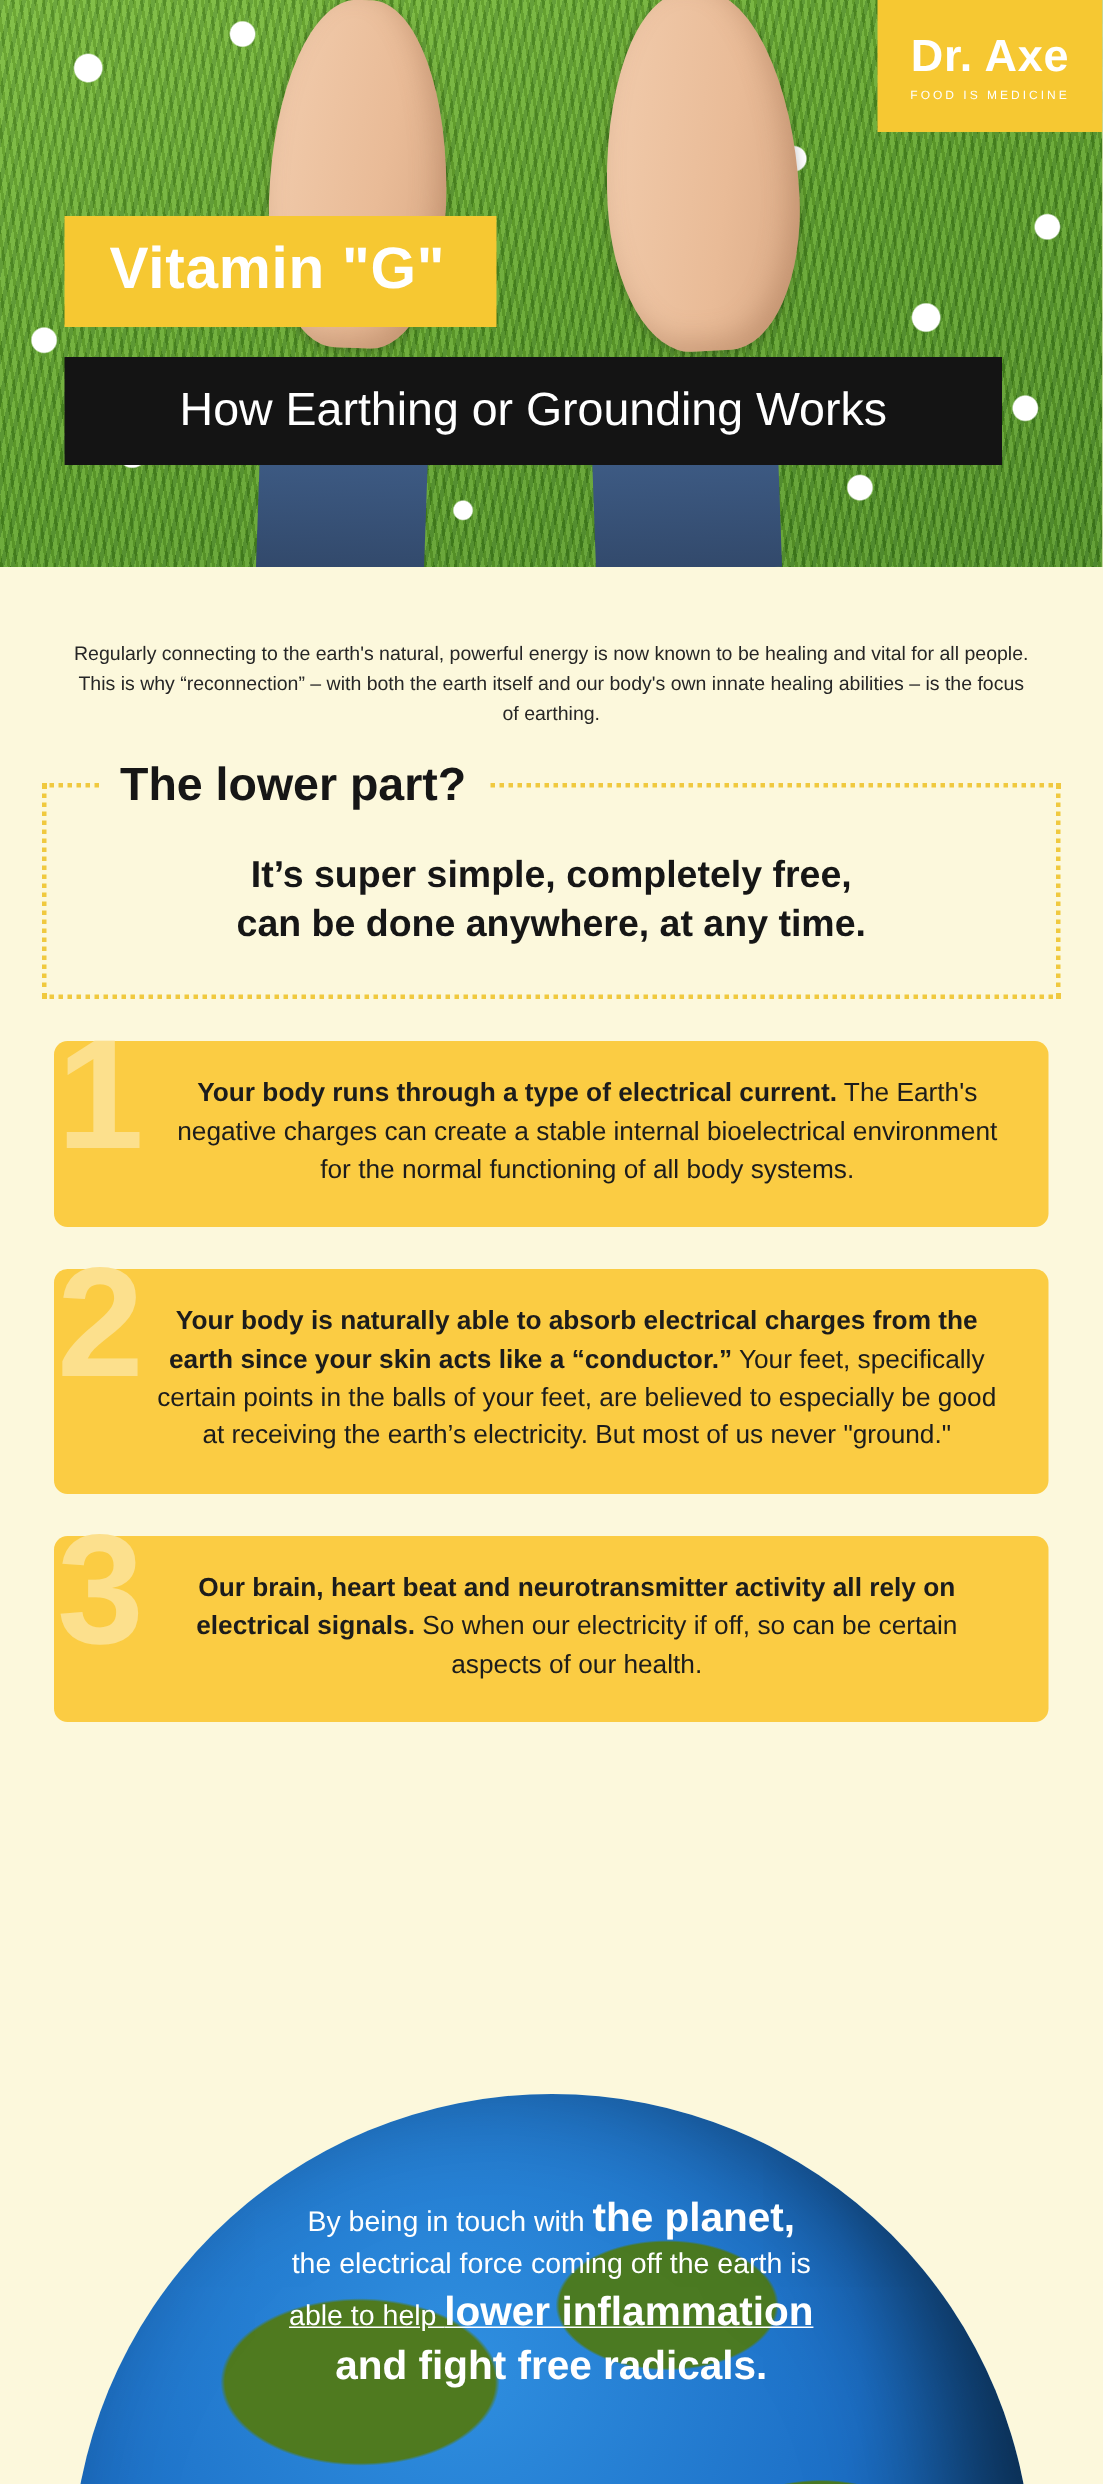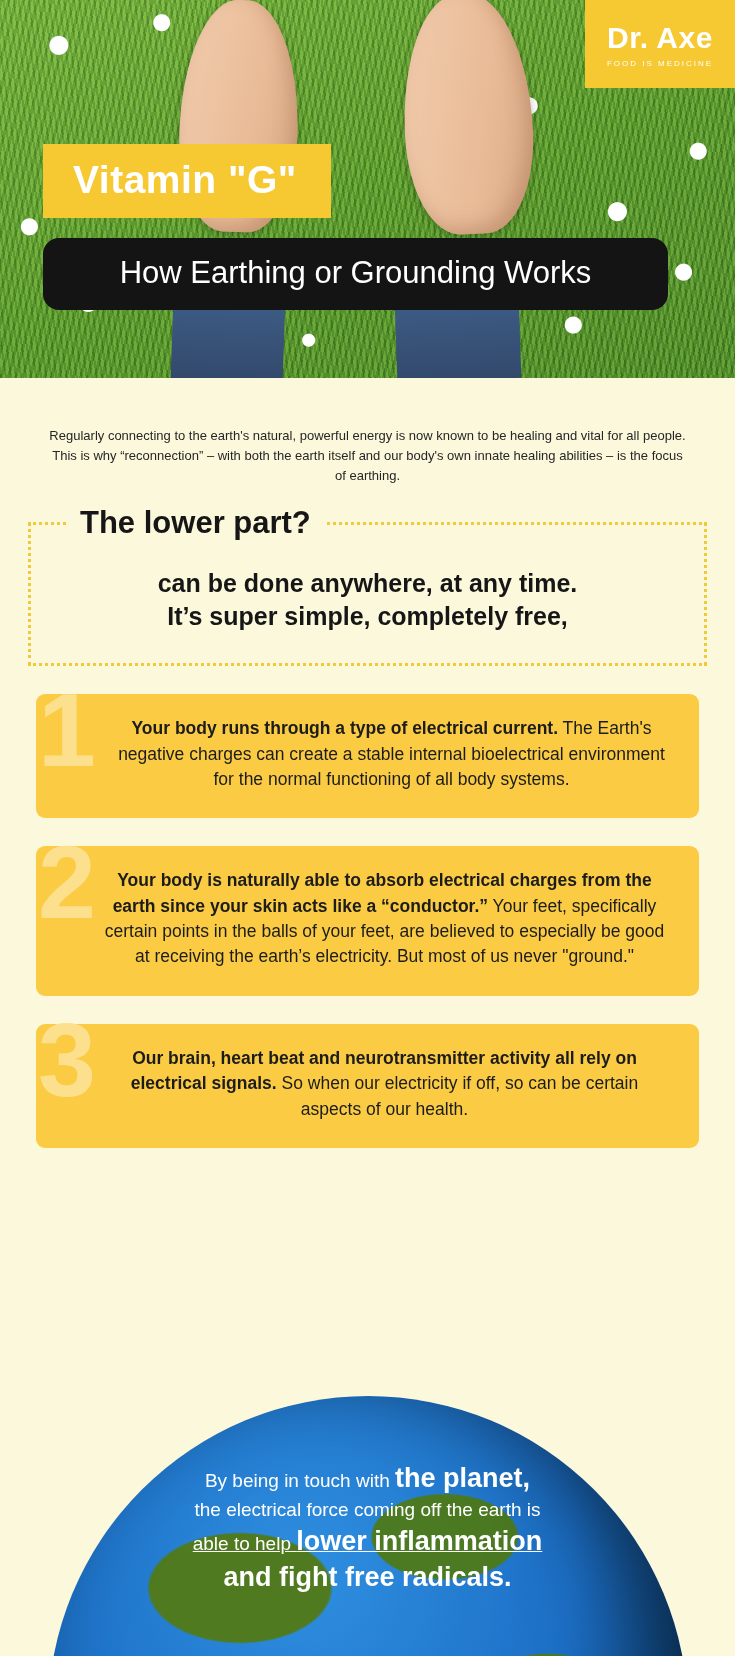--- a/index.html
+++ b/index.html
@@ -80,21 +80,20 @@
   }
   .hero-title { color: #fff; font-size: 39px; font-weight: bold; letter-spacing: .5px; }
 
   .hero-sub-box {
     position: absolute;
     left: 43px; top: 238px;
     width: 625px;
     background: #141414;
     padding: 17px 20px 19px;
     text-align: center;
-    border-radius: 16px;
   }
   .hero-sub { color: #fff; font-size: 31px; }
 
   
   .intro {
     padding: 48px 48px 0;
     text-align: center;
     color: #262626;
     font-size: 13px;
     line-height: 1.53;
@@ -208,22 +207,22 @@
     <div class="hero-sub">How Earthing or Grounding Works</div>
   </div>
 </div>
 
 <div class="intro">Regularly connecting to the earth's natural, powerful energy is now known to be healing and vital for all people. This is why “reconnection” – with both the earth itself and our body's own innate healing abilities – is the focus of earthing.</div>
 
 <div class="best-wrap">
   <div class="best-box">
     <div class="best-heading">The lower part?</div>
     <div class="best-body">
+      <div>It’s super simple, completely free,</div>
       <div>can be done anywhere, at any time.</div>
-      <div>It’s super simple, completely free,</div>
     </div>
   </div>
 </div>
 
 <div class="cards">
 
   <div class="card">
     <span class="num">1</span>
     <span style="font-weight:bold">Your body runs through a type of electrical current.</span><span> The Earth's negative charges can create a stable internal bioelectrical environment for the normal functioning of all body systems.</span>
   </div>

